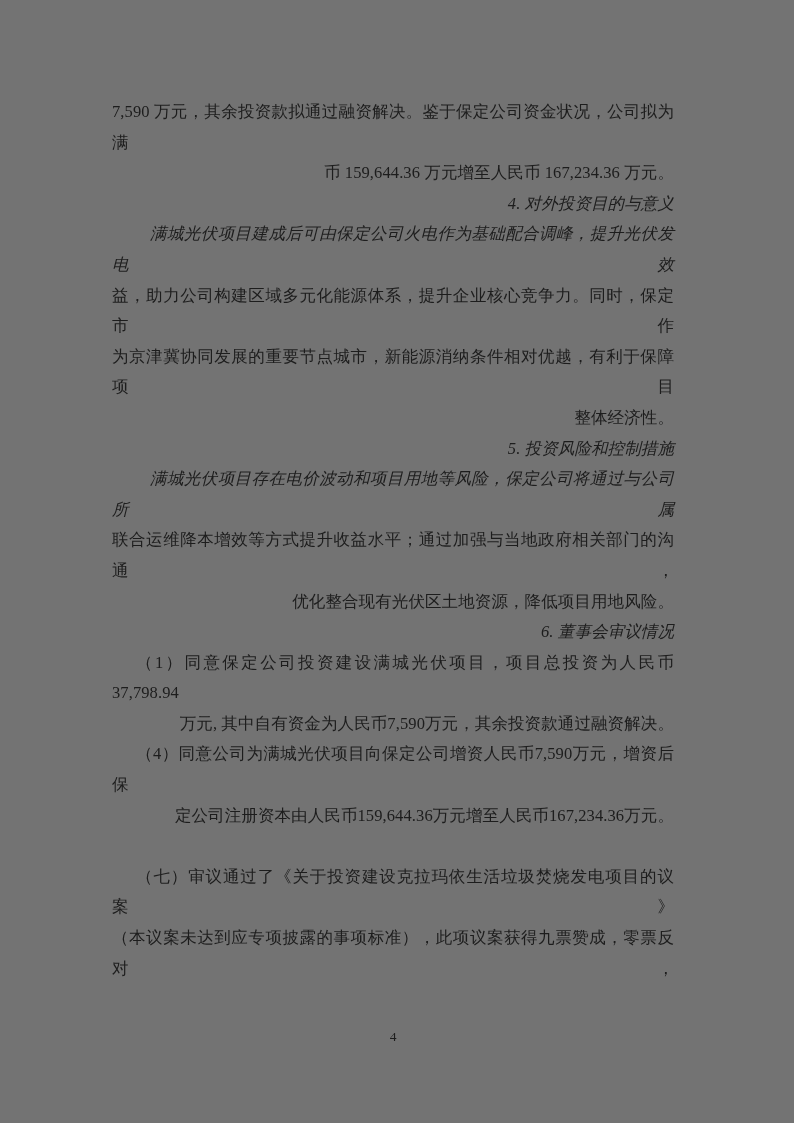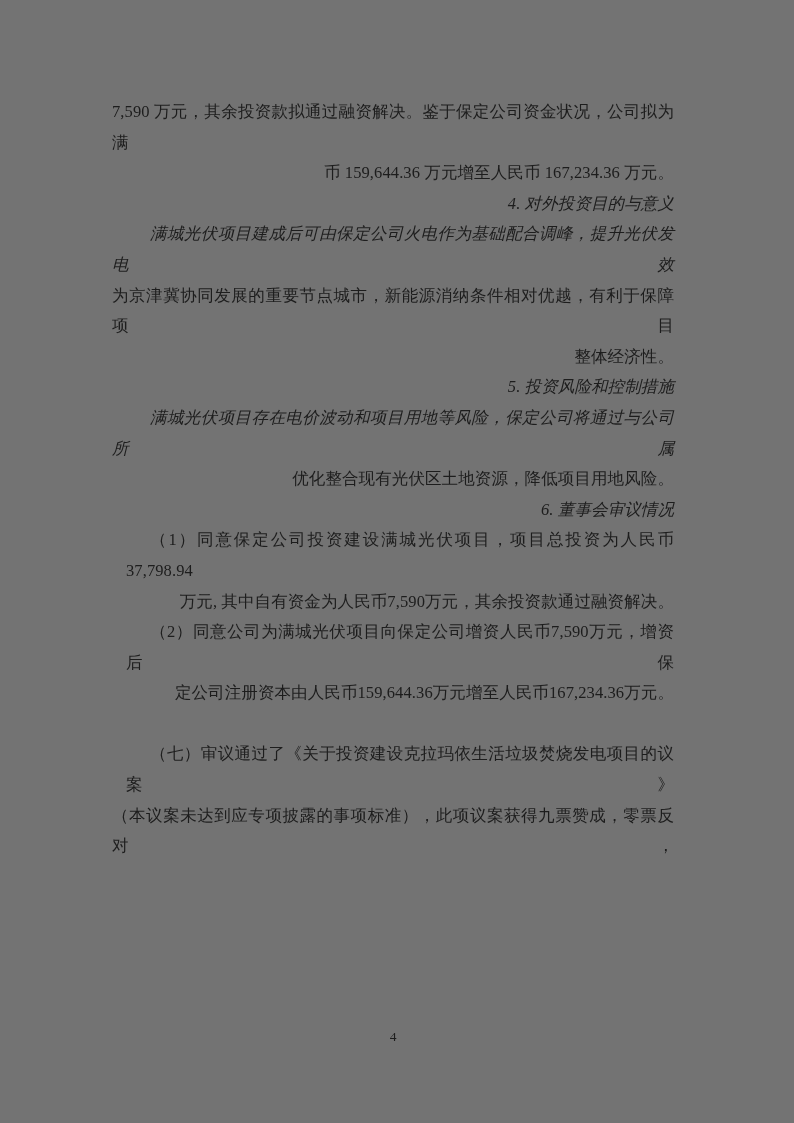--- a/index.html
+++ b/index.html
@@ -38,21 +38,20 @@
     text-align: justify;
     text-align-last: justify;
     text-justify: inter-character;
   }
   .line.indent-full {
     text-indent: 38px;
     font-style: italic;
   }
   .line.indent-paren {
     text-indent: 24px;
-    margin-left: 14px;
   }
   .line.blank {
     height: 30.6px;
   }
   .footer-pagenum {
     position: absolute;
     left: 112px;
     width: 562px;
     top: 1028px;
     text-align: center;
@@ -63,28 +62,30 @@
 </style>
 </head>
 <body>
 
 <div class="page">
   <div class="text-block" id="text-block">
       <div class="line justify">7,590 万元，其余投资款拟通过融资解决。鉴于保定公司资金状况，公司拟为满</div>
       <div class="line">币 159,644.36 万元增至人民币 167,234.36 万元。</div>
       <div class="line indent-full">4. 对外投资目的与意义</div>
       <div class="line justify indent-full">满城光伏项目建成后可由保定公司火电作为基础配合调峰，提升光伏发电效</div>
+      <div class="line justify">益，助力公司构建区域多元化能源体系，提升企业核心竞争力。同时，保定市作</div>
       <div class="line justify">为京津冀协同发展的重要节点城市，新能源消纳条件相对优越，有利于保障项目</div>
       <div class="line">整体经济性。</div>
       <div class="line indent-full">5. 投资风险和控制措施</div>
       <div class="line justify indent-full">满城光伏项目存在电价波动和项目用地等风险，保定公司将通过与公司所属</div>
+      <div class="line justify">联合运维降本增效等方式提升收益水平；通过加强与当地政府相关部门的沟通，</div>
       <div class="line">优化整合现有光伏区土地资源，降低项目用地风险。</div>
       <div class="line indent-full">6. 董事会审议情况</div>
       <div class="line justify indent-paren">（1）同意保定公司投资建设满城光伏项目，项目总投资为人民币37,798.94</div>
       <div class="line">万元, 其中自有资金为人民币7,590万元，其余投资款通过融资解决。</div>
-      <div class="line justify indent-paren">（2）同意公司为满城光伏项目向保定公司增资人民币7,590万元，增资后保</div>
+      <div class="line justify indent-paren">（4）同意公司为满城光伏项目向保定公司增资人民币7,590万元，增资后保</div>
       <div class="line">定公司注册资本由人民币159,644.36万元增至人民币167,234.36万元。</div>
       <div class="line blank"></div>
       <div class="line justify indent-paren">（七）审议通过了《关于投资建设克拉玛依生活垃圾焚烧发电项目的议案》</div>
       <div class="line justify">（本议案未达到应专项披露的事项标准），此项议案获得九票赞成，零票反对，</div>
     </div>
   <div class="footer-pagenum">4</div>
 </div>
 
 </body></html>

